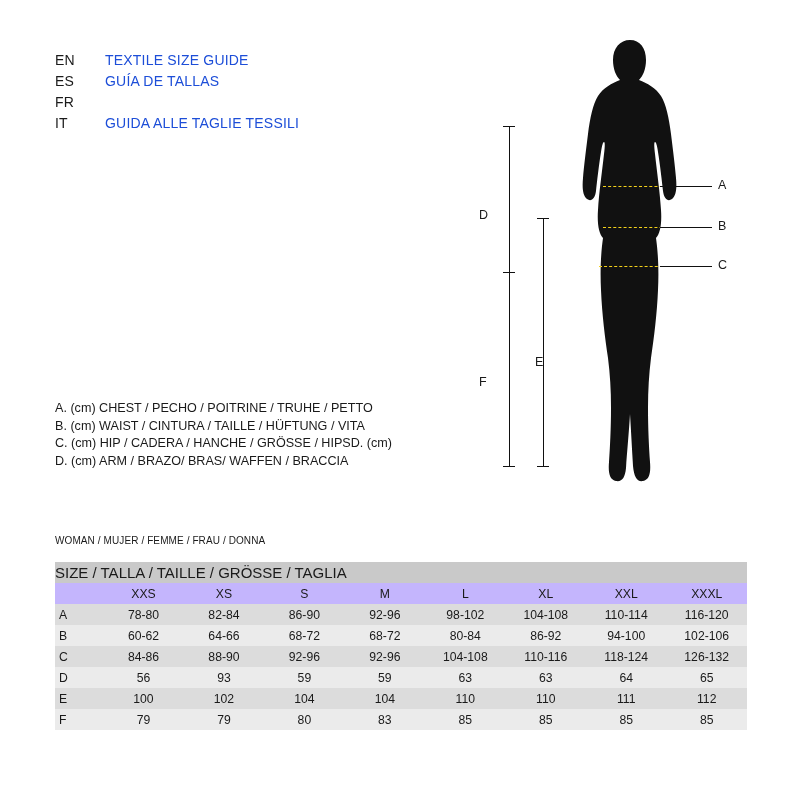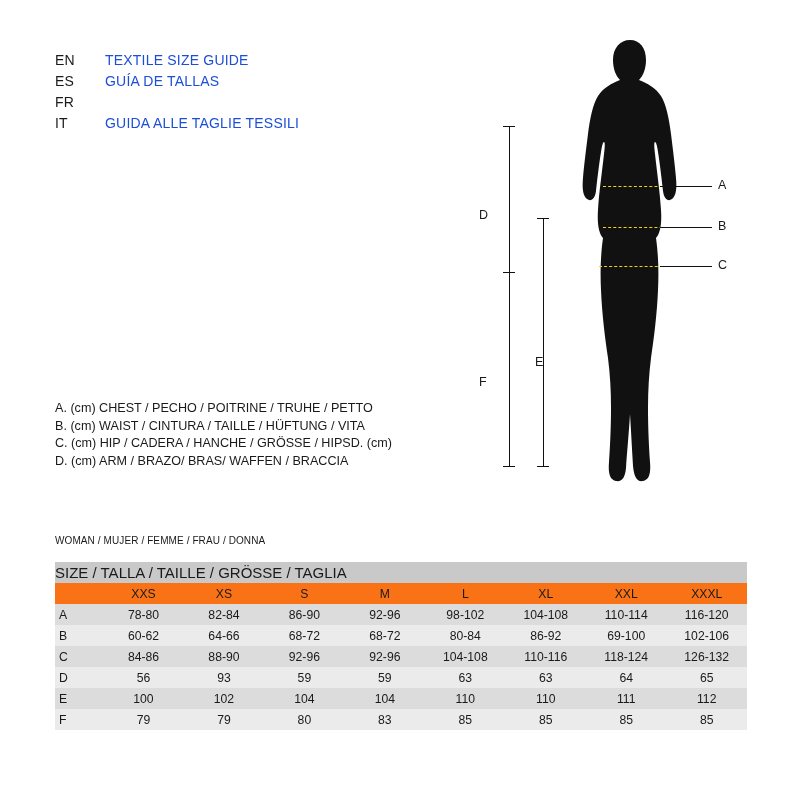--- a/index.html
+++ b/index.html
@@ -112,21 +112,21 @@
     color: #1a1a1a;
   }
   #size-table .row-head {
     text-align: left;
     padding-left: 4px;
     width: 42px;
   }
   #size-table tr.band-dark { background: #c9c9c9; }
   #size-table tr.band-mid  { background: #dcdcdc; }
   #size-table tr.band-light{ background: #ebebeb; }
-  #size-table tr.band-white{ background: #f97316; }
+  #size-table tr.band-white{ background: #c4b5fd; }
   #size-table tr.header-row td {
     text-align: left;
     font-size: 15px;
   }
   #size-table col.c-lab { width: 48px; }
   #size-table col.c-v   { width: 80px; }
 </style>
 </head>
 <body>
 
@@ -268,21 +268,21 @@
       <td>116-120</td>
     </tr>
     <tr class="band-light">
       <td class="row-head">B</td>
       <td>60-62</td>
       <td>64-66</td>
       <td>68-72</td>
       <td>68-72</td>
       <td>80-84</td>
       <td>86-92</td>
-      <td>69-100</td>
+      <td>94-100</td>
       <td>102-106</td>
     </tr>
     <tr class="band-mid">
       <td class="row-head">C</td>
       <td>84-86</td>
       <td>88-90</td>
       <td>92-96</td>
       <td>92-96</td>
       <td>104-108</td>
       <td>110-116</td>

